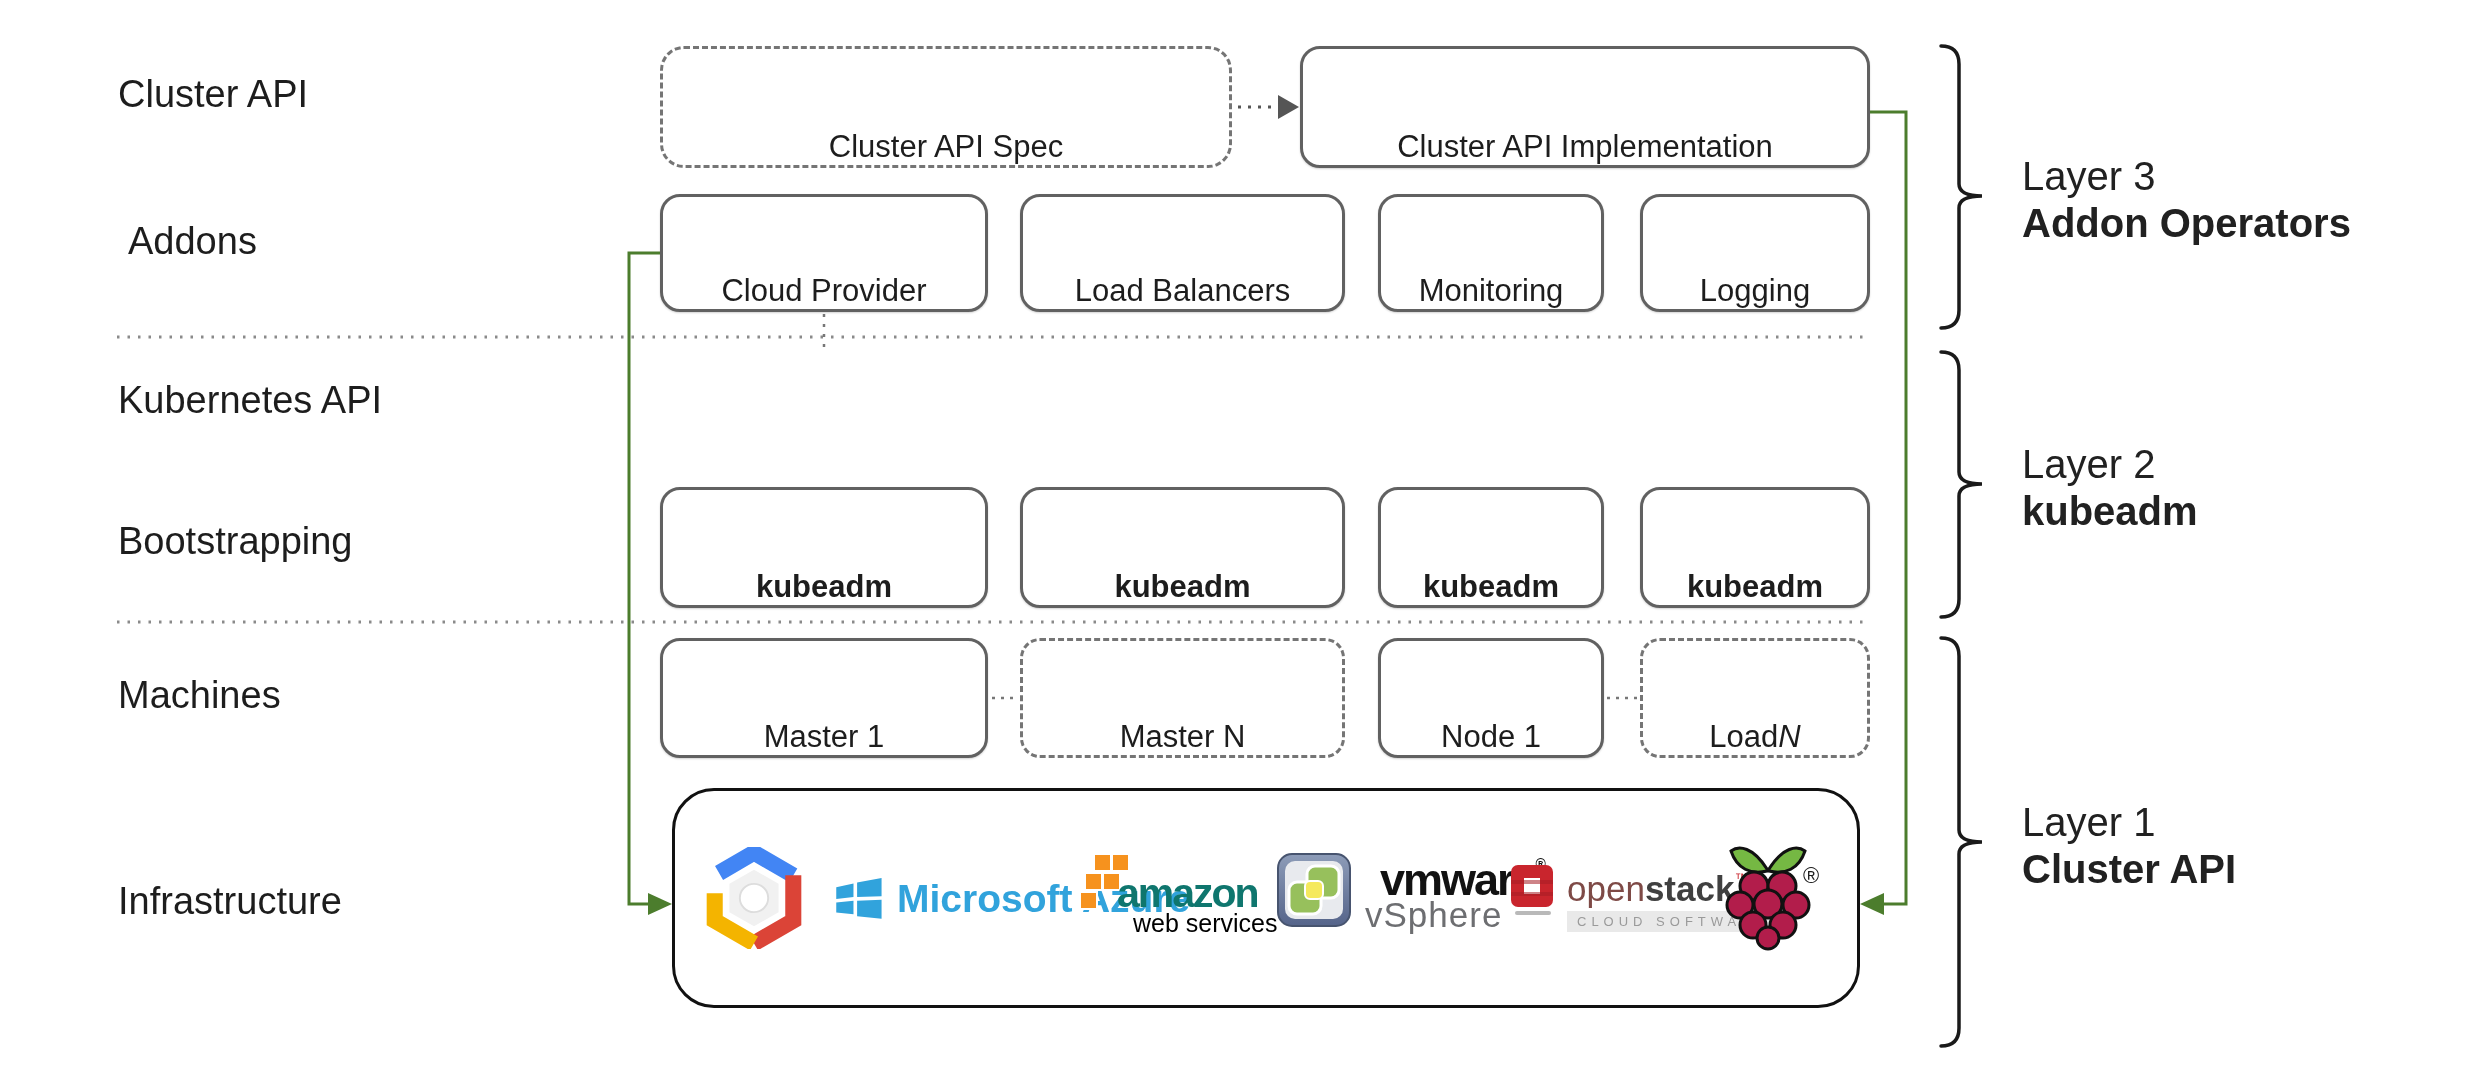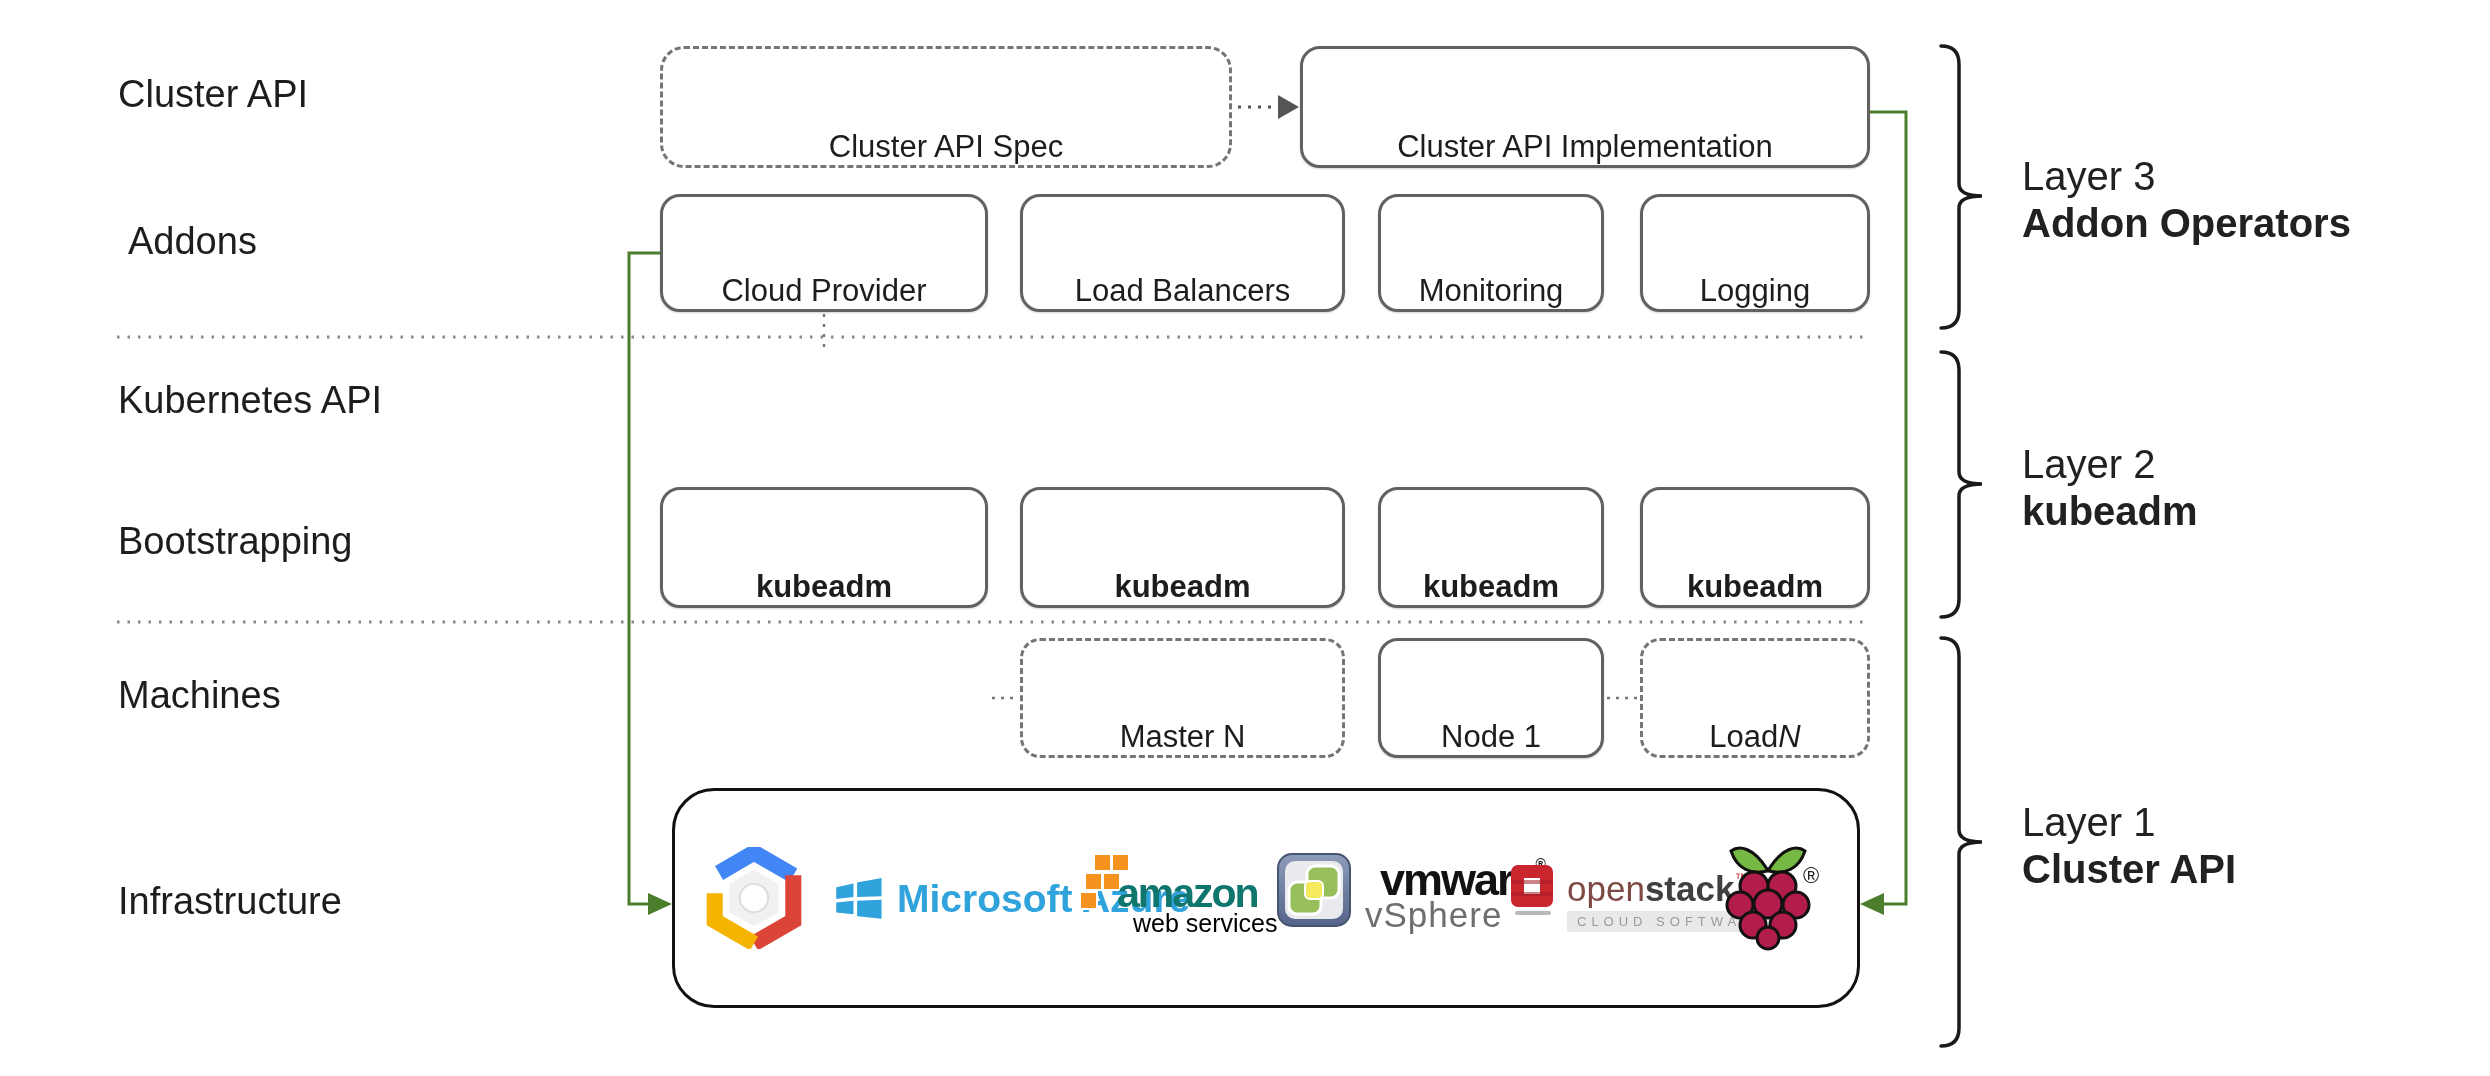--- a/index.html
+++ b/index.html
@@ -80,20 +80,23 @@
   <div class="box bold" style="left:1020px;top:487px;width:325px;height:121px;">
     <span>kubeadm</span>
   </div>
   <div class="box bold" style="left:1378px;top:487px;width:226px;height:121px;">
     <span>kubeadm</span>
   </div>
   <div class="box bold" style="left:1640px;top:487px;width:230px;height:121px;">
     <span>kubeadm</span>
   </div>
 
+  <div class="box" style="left:660px;top:638px;width:328px;height:120px;">
+    <span>Master 1</span>
+  </div>
   <div class="box dashed" style="left:1020px;top:638px;width:325px;height:120px;">
     <span>Master N</span>
   </div>
   <div class="box" style="left:1378px;top:638px;width:226px;height:120px;">
     <span>Node 1</span>
   </div>
   <div class="box dashed" style="left:1640px;top:638px;width:230px;height:120px;">
     <span>Load </span>
       <span class="it">N</span>
   </div>

